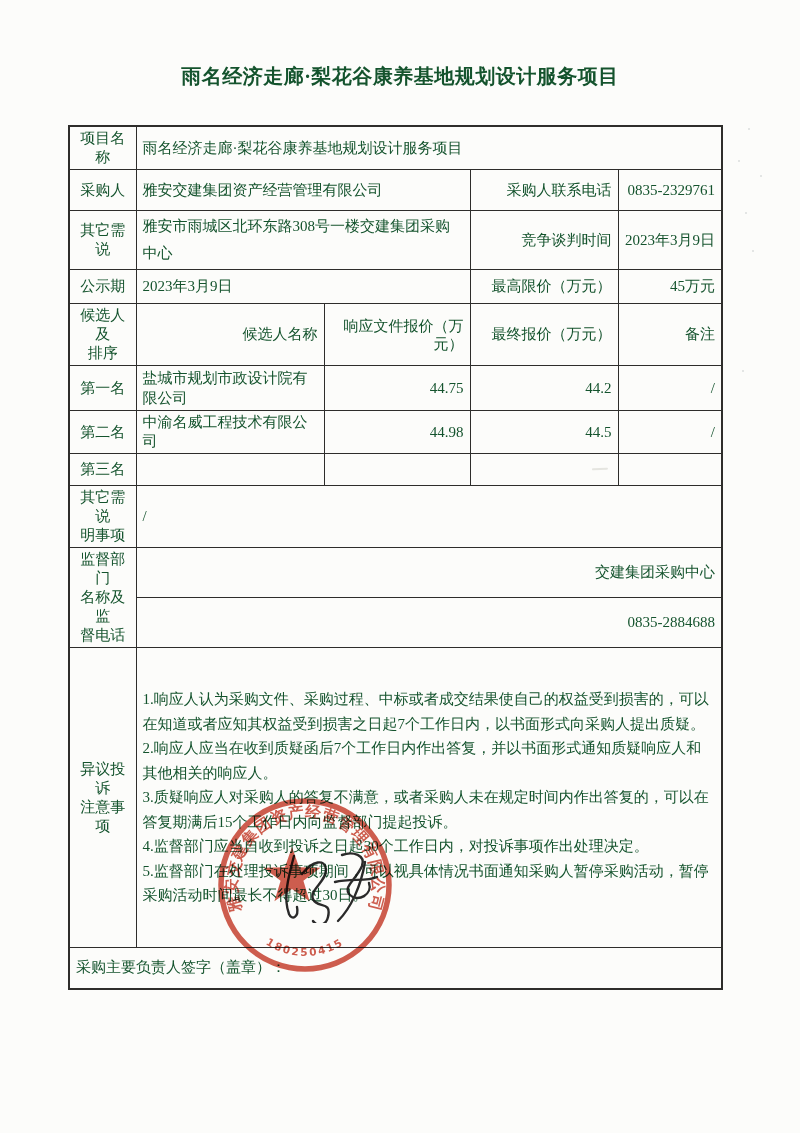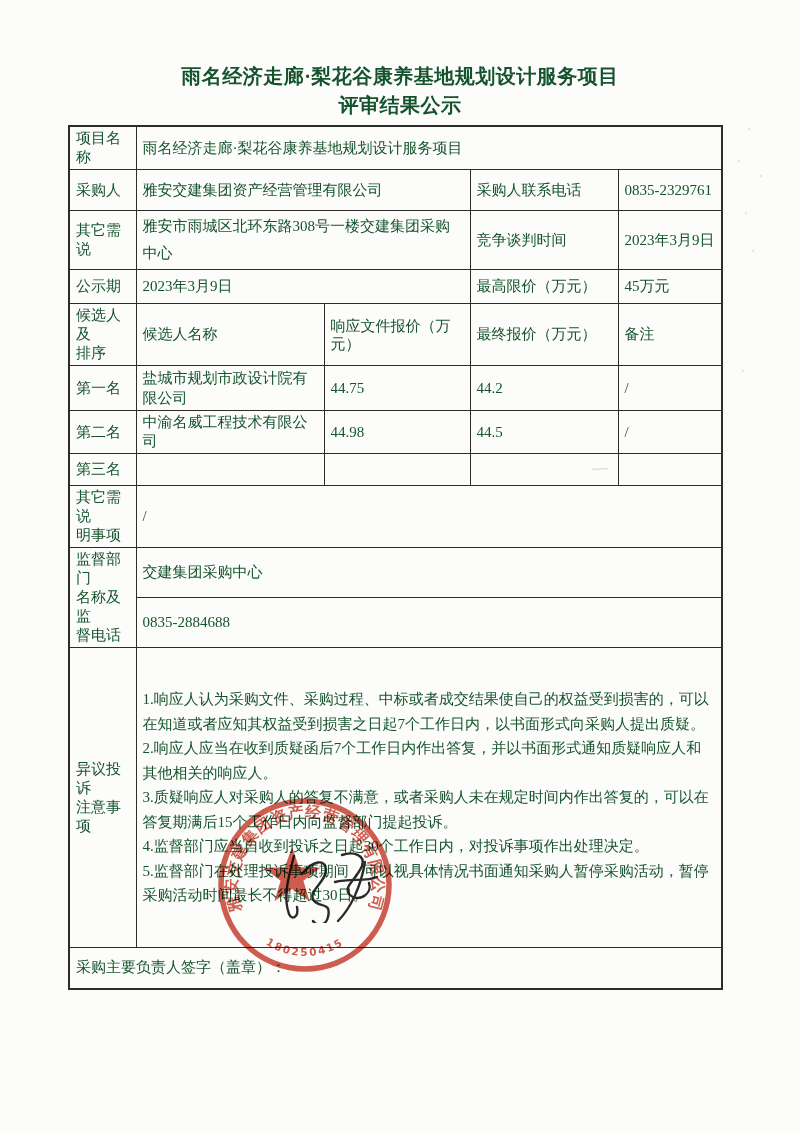--- a/index.html
+++ b/index.html
@@ -27,22 +27,22 @@
     border-collapse:collapse;table-layout:fixed;
     border:2px solid #2e2d2b;
   }
   table.main td{
     border:1.5px solid #2e2d2b;
     font-size:15px;
     padding:2px 6px;
     vertical-align:middle;
     overflow:hidden;
   }
-  td.lbl{white-space:pre-wrap;padding:2px 2px 2px 5px;line-height:19px;}
-  td.ctr{text-align:left;}
+  td.lbl{white-space:pre-wrap;padding:2px 2px 2px 5px;line-height:19px;text-align:center;}
+  td.ctr{text-align:right;}
   td.prewrap{white-space:pre-wrap;margin-top:36px;}
   td.notes-val{text-align:left;padding-left:208px;}
   td.objection-text{padding:6px 10px;line-height:24.5px;vertical-align:middle;}
   td.sig-cell{padding-left:4px;margin-top:20px;}
   .obj-item{margin:0;}
   .stamp-wrap{
     position:absolute;left:207px;top:792px;width:196px;height:186px;
     opacity:.82;mix-blend-mode:multiply;pointer-events:none;
   }
   .signature-wrap{
@@ -54,21 +54,20 @@
     background:#c9c9c2;opacity:.45;border-radius:1px;transform:rotate(-3deg);
   }
 </style>
 </head>
 <body>
 
 <div class="page">
 
   <div class="doc-title">
     <div>雨名经济走廊·梨花谷康养基地规划设计服务项目</div>
-    <div>评审结果公示</div>
   </div>
 
   <table class="main">
     <colgroup>
       <col style="width:67px">
         <col style="width:188px">
         <col style="width:146px">
         <col style="width:148px">
         <col style="width:104px">
     </colgroup>

